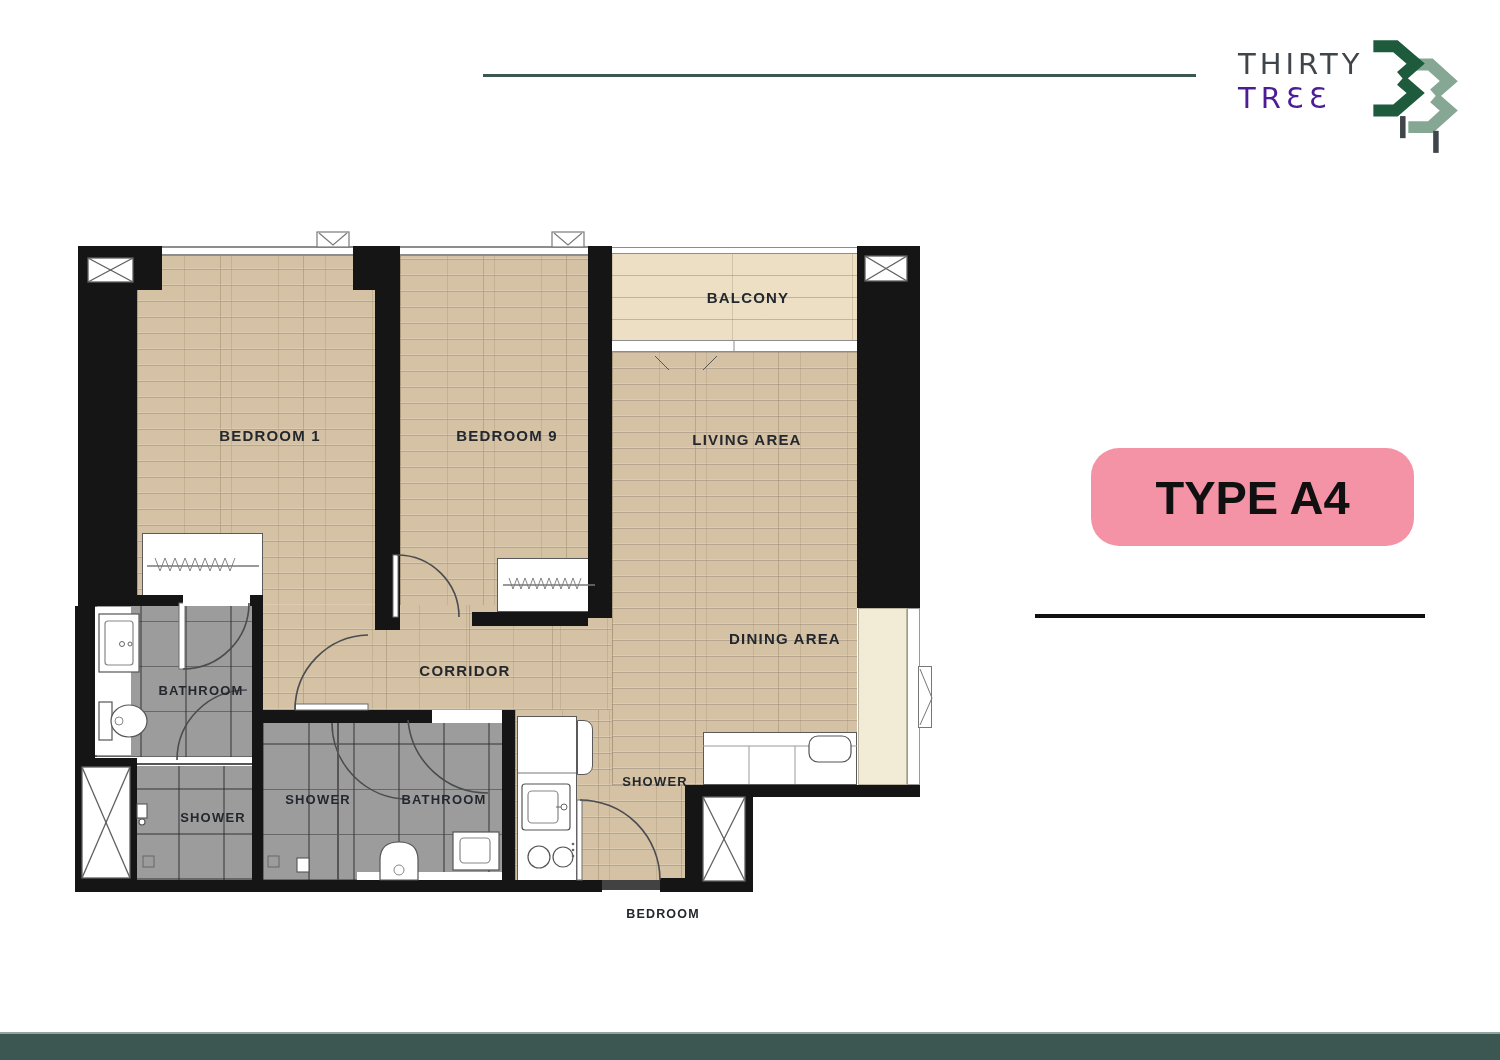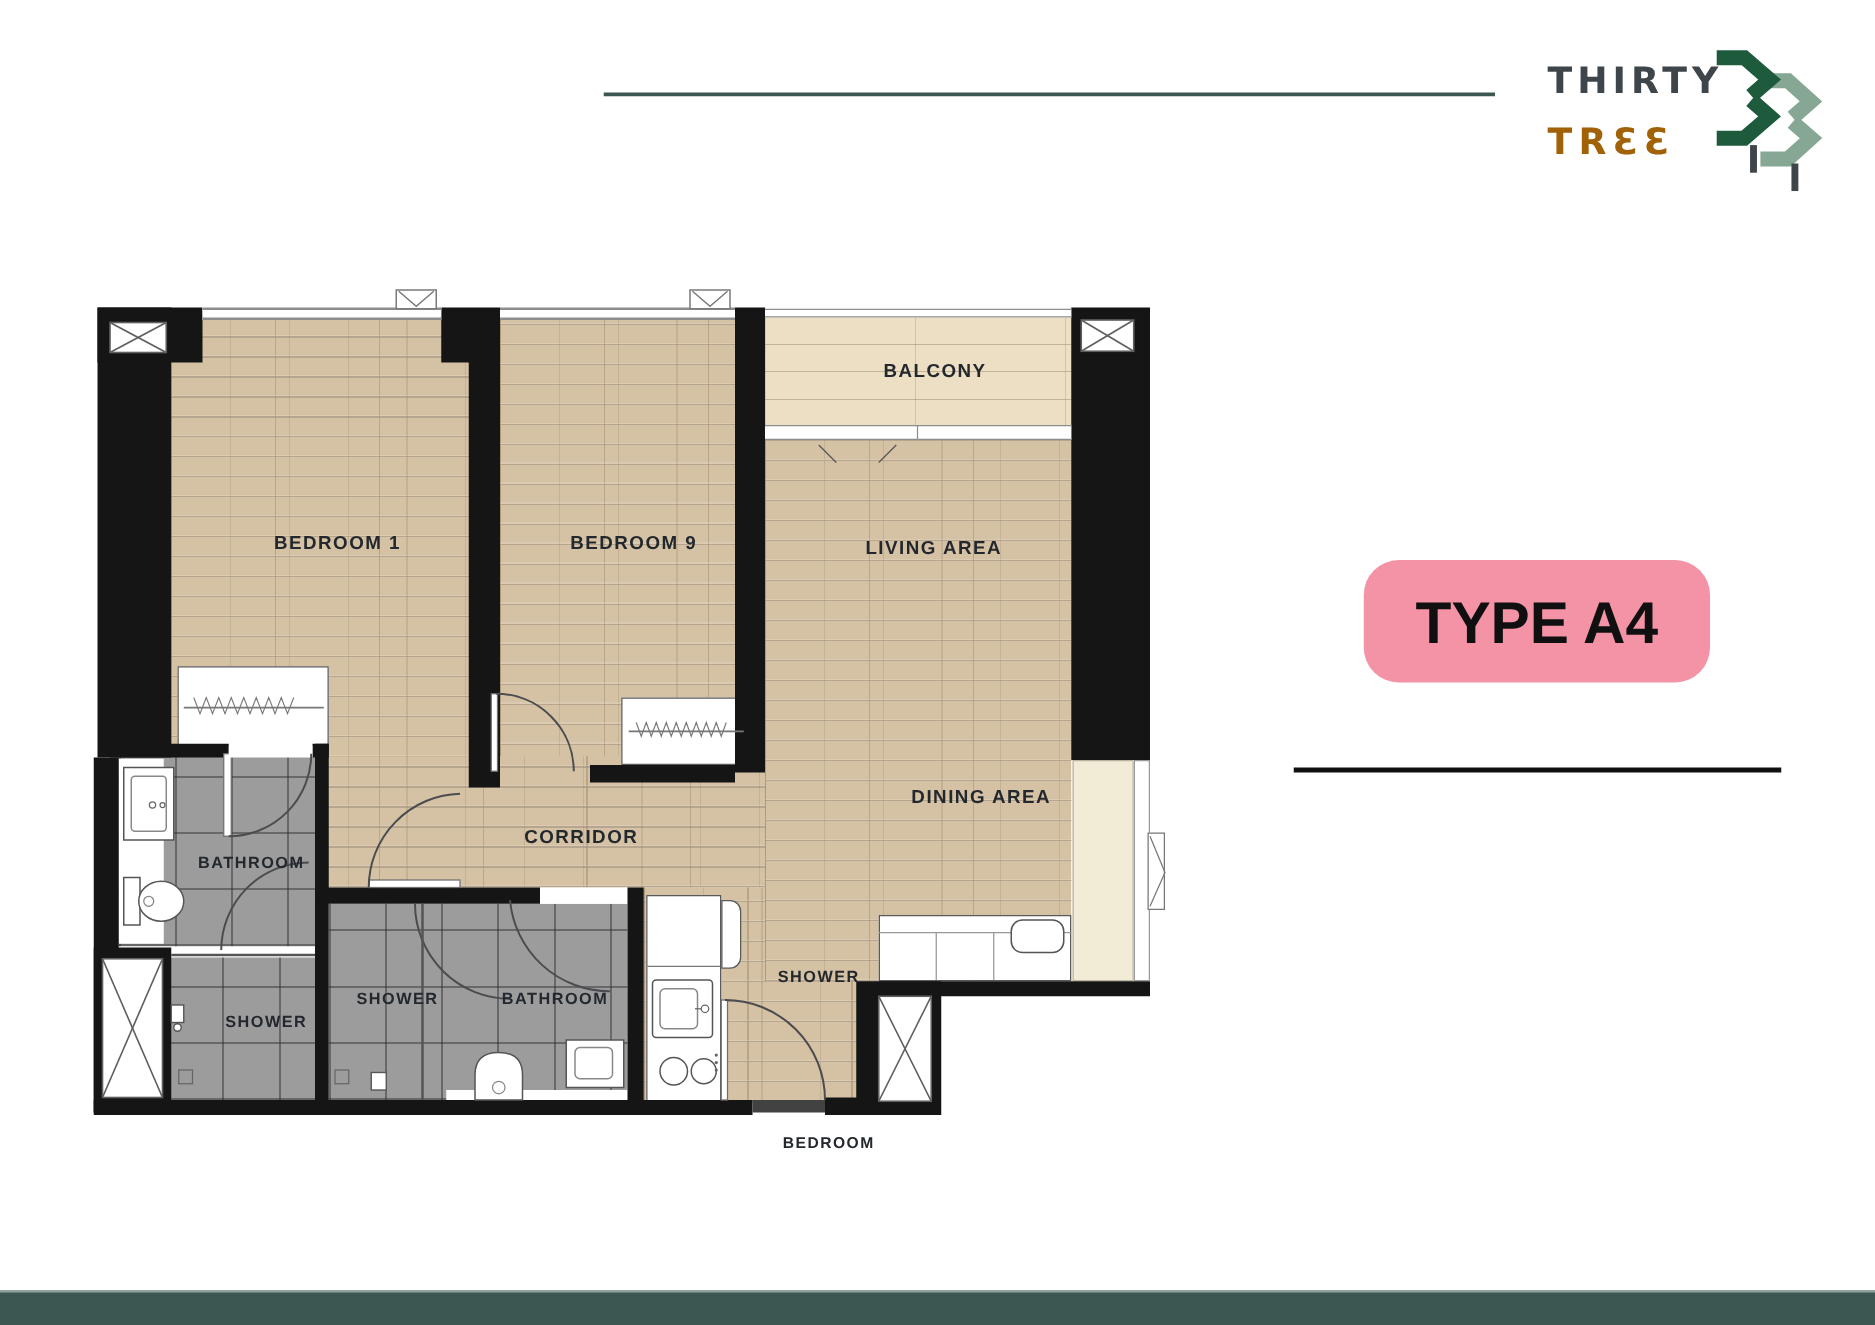--- a/index.html
+++ b/index.html
@@ -6,28 +6,28 @@
   html,body{margin:0;padding:0;background:#ffffff;}
   .page{position:relative;width:1500px;height:1060px;background:#ffffff;overflow:hidden;
         font-family:"Liberation Sans",sans-serif;}
 
   
   .title-box{position:absolute;left:50px;top:52px;width:423px;height:50px;background:#3C5652;
              border-radius:10px;display:flex;align-items:center;justify-content:center;}
   .title-box span{color:#ffffff;font-size:33px;font-weight:500;letter-spacing:.5px;}
   .header-line{position:absolute;left:483px;top:74px;width:713px;height:3px;background:#3C5652;}
 
-  .logo-word1{position:absolute;left:1238px;top:47px;font-size:29px;font-weight:bold;
+  .logo-word1{position:absolute;left:1238px;top:47px;font-size:29px;font-weight:normal;
               letter-spacing:4px;color:#3F464B;font-family:"DejaVu Sans",sans-serif;}
-  .logo-word2{position:absolute;left:1238px;top:81px;font-size:29px;font-weight:bold;
-              letter-spacing:5px;color:#a16207;font-family:"DejaVu Sans",sans-serif;margin-top:15px;}
+  .logo-word2{position:absolute;left:1238px;top:81px;font-size:29px;font-weight:normal;
+              letter-spacing:5px;color:#4c1d95;font-family:"DejaVu Sans",sans-serif;}
   .logo-mark{position:absolute;left:1366px;top:35px;width:92px;height:118px;}
 
   
-  .type-badge{position:absolute;left:1091px;top:448px;width:277px;height:98px;background:#F492A6;
+  .type-badge{position:absolute;left:1091px;top:448px;width:323px;height:98px;background:#F492A6;
               border-radius:28px;display:flex;align-items:center;justify-content:center;}
   .type-badge span{font-size:47px;font-weight:bold;color:#101010;}
   .info-bedrooms{position:absolute;left:1035px;top:567px;width:390px;text-align:center;
                  font-size:31px;color:#101010;}
   .info-divider{position:absolute;left:1035px;top:614px;width:390px;height:4px;background:#101010;}
   .info-area{position:absolute;left:1035px;top:634px;width:390px;text-align:center;
              font-size:32px;color:#101010;}
 
   .footer-bar{position:absolute;left:0;top:1032px;width:1500px;height:28px;background:#3C5652;
               border-top:2px solid #8fa3a0;}

